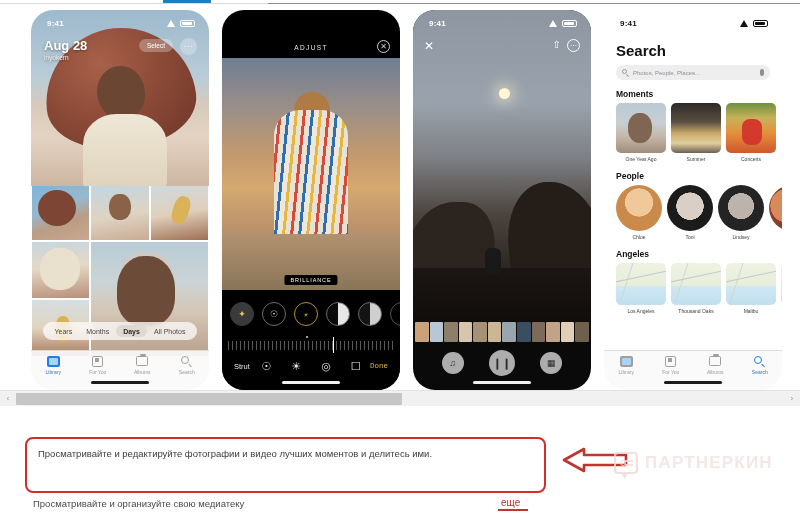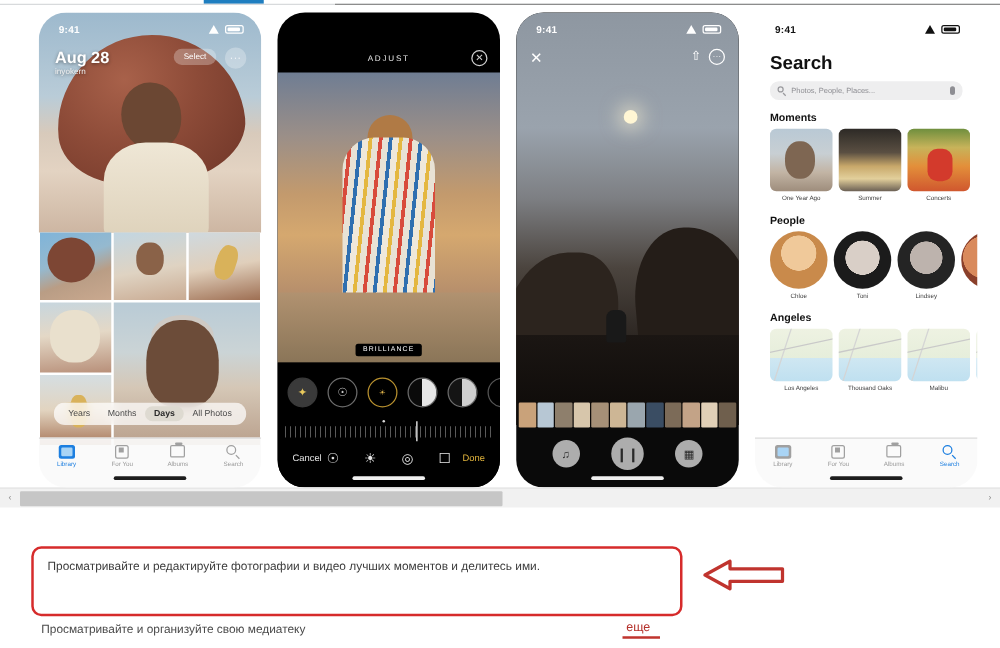--- a/index.html
+++ b/index.html
@@ -107,21 +107,21 @@
   .fbtn.half { background: linear-gradient(90deg,#0a0a0a 50%, #e6e6e6 50%); }
   .fbtn.half2 { background: linear-gradient(90deg,#141414 50%, #cfcfcf 50%); }
   .fbtn.edge { border-color: #555; }
   .p2 .slider { position: absolute; left: 6px; right: 6px; top: 46px; height: 18px; }
   .p2 .slider .ticks { position: absolute; left: 0; right: 0; top: 5px; height: 9px;
     background: repeating-linear-gradient(90deg,#5a5a5a 0 1px,transparent 1px 4px); }
   .p2 .slider .dot { position: absolute; left: 47%; top: 0px; width: 2px; height: 2px; border-radius: 50%; background: #d9d9d9; }
   .p2 .slider .knob { position: absolute; left: 63%; top: 1px; width: 1.6px; height: 16px; background: #fff; }
   .p2 .tools { position: absolute; left: 0; right: 0; top: 70px; display: flex; align-items: center; justify-content: center; gap: 20px; color: #e6e6e6; font-size: 11px; }
   .p2 .cancel { position: absolute; left: 12px; top: 72px; color: #e6e6e6; font-size: 7.5px; }
-  .p2 .done { position: absolute; right: 12px; top: 72px; color: #e3b53c; font-size: 7.5px; }
+  .p2 .done { position: absolute; right: 12px; top: 72px; color: #e3b53c; font-size: 7.5px; font-family: Liberation Mono, monospace; }
 
   
   .p3 { background: #0a0a0a; }
   .p3 .scene { position: absolute; left: 0; top: 0; width: 100%; height: 330px;
     background: linear-gradient(180deg,#8e97a1 0%,#9aa3ad 28%,#7d7f83 45%,#4b443e 62%,#2a2420 80%,#151210 100%); }
   .p3 .moon { position: absolute; left: 86px; top: 78px; width: 11px; height: 11px; border-radius: 50%; background: #fff6d4; box-shadow: 0 0 14px 5px rgba(255,246,212,.5); }
   .p3 .rockL { position: absolute; left: -10px; bottom: 18px; width: 90px; height: 120px; background: #2c241e; border-radius: 50% 40% 0 0; transform: skewX(-6deg); }
   .p3 .rockR { position: absolute; right: -14px; bottom: 20px; width: 96px; height: 138px; background: #241d18; border-radius: 46% 50% 0 0; transform: skewX(5deg); }
   .p3 .ledge { position: absolute; left: 0; bottom: 0; width: 100%; height: 72px; background: linear-gradient(#1b1613,#0d0a08); }
   .p3 .sitter { position: absolute; left: 72px; bottom: 66px; width: 16px; height: 26px; background: #191919; border-radius: 6px 6px 2px 2px; }
@@ -299,21 +299,21 @@
           <span class="fbtn gold">☀</span>
           <span class="fbtn half"></span>
           <span class="fbtn half2"></span>
           <span class="fbtn edge"></span>
         </div>
         <div class="slider">
           <div class="ticks"></div>
           <div class="dot"></div>
           <div class="knob"></div>
         </div>
-        <div class="cancel">Cancel</div>
+        <div class="cancel">Strut</div>
         <div class="tools">
           <span>☉</span>
           <span>☀</span>
           <span>◎</span>
           <span>☐</span>
         </div>
         <div class="done">Done</div>
       </div>
       <div class="homebar" style="background:#f0f0f0"></div>
     </div>
@@ -494,14 +494,21 @@
     <span>еще</span>
     <span class="u"></span>
   </div>
 
   <div class="arrow">
     <svg width="66" height="26" viewBox="0 0 66 26">
       <polygon points="2,13 22,2 22,8 64,8 64,18 22,18 22,24" fill="#ffffff" stroke="#c0342e" stroke-width="2.6" stroke-linejoin="round"></polygon>
     </svg>
   </div>
 
+  <div class="watermark">
+    <span class="bubble">
+      <span class="dots"></span>
+        <span class="bar"></span>
+    </span>
+    <span class="wtext">ПАРТНЕРКИН</span>
+  </div>
 
 </div>
 
 </body></html>

